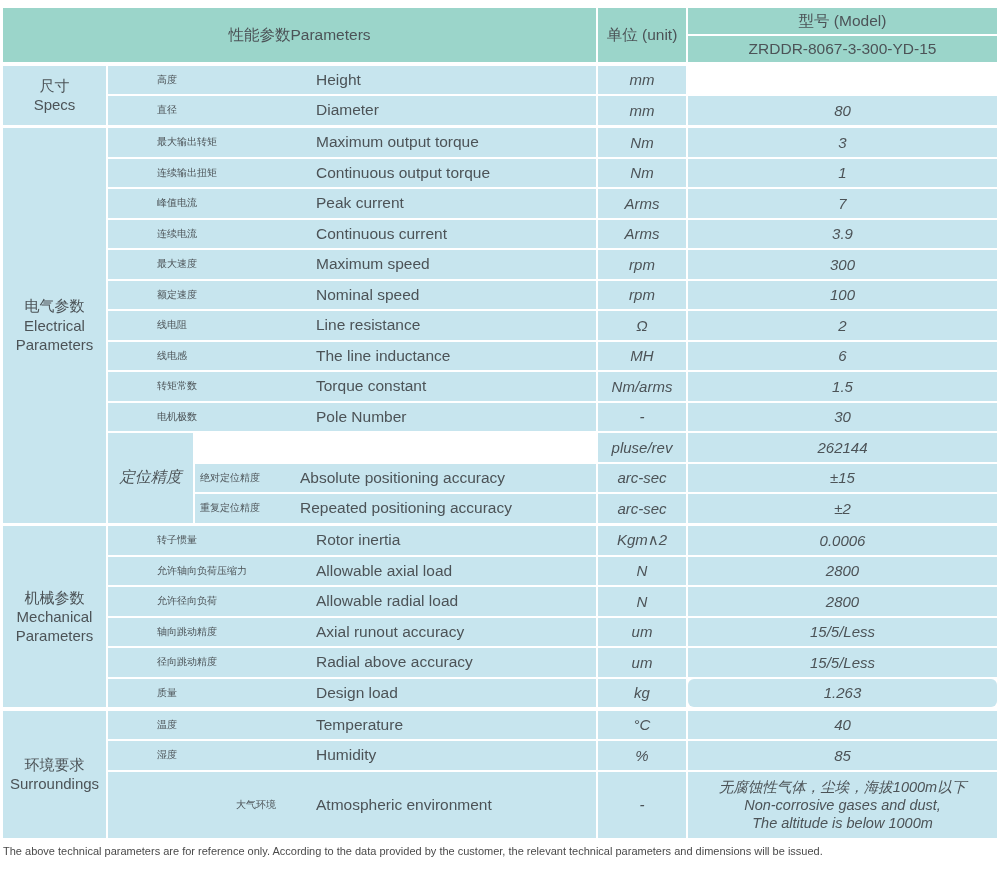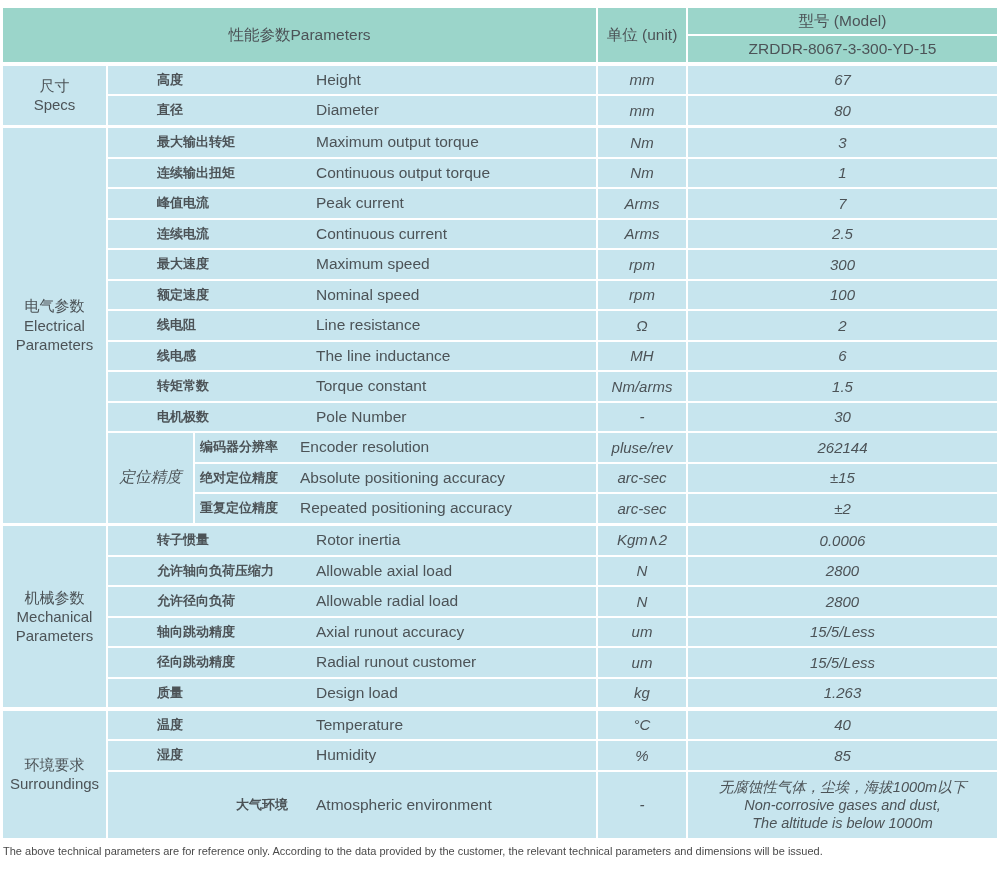--- a/index.html
+++ b/index.html
@@ -18,21 +18,21 @@
   .header-grid{grid-template-rows:26px 26px;}
   .hcell{background:var(--green);display:flex;align-items:center;justify-content:center;font-size:15.5px;}
   .hcell.params{grid-column:1/4;grid-row:1/3;}
   .hcell.unit{grid-column:4;grid-row:1/3;}
   .hcell.model-top{grid-column:5;grid-row:1;}
   .hcell.model-val{grid-column:5;grid-row:2;}
   .sec-grid{margin-top:3.5px;}
   .cell{background:var(--blue);}
   .section-cell{display:flex;flex-direction:column;align-items:center;justify-content:center;text-align:center;font-size:15px;line-height:1.28;padding:2px 1px;box-sizing:border-box;}
   .label-cell{position:relative;}
-  .lbl-cn{position:absolute;left:49px;top:50%;transform:translateY(-50%);font-size:13px;white-space:nowrap;font-weight:bold;}
+  .lbl-cn{position:absolute;left:49px;top:50%;transform:translateY(-50%);font-size:10px;white-space:nowrap;}
   .lbl-en{position:absolute;left:208px;top:50%;transform:translateY(-50%);font-size:15.5px;white-space:nowrap;}
   .label-cell.sub .lbl-cn{left:5px;}
   .label-cell.sub .lbl-en{left:105px;}
   .label-cell.tall .lbl-cn{left:128px;}
   .center-cell{display:flex;align-items:center;justify-content:center;font-size:15px;text-align:center;font-style:italic;}
   .subgroup-cell{font-size:15.5px;}
   .multiline{flex-direction:column;font-size:14.5px;line-height:18px;}
   .multiline span{display:block;}
   .notes{margin:6px 0 0 3px;font-size:11px;color:#4a4a4a;line-height:1.4;}
 </style>
@@ -50,21 +50,20 @@
       <div class="sec-grid" style="grid-template-rows: 28.5px 28.5px;">
         <div class="cell section-cell" style="grid-area: 1 / 1 / 3;">
           <span class="sec-cn">尺寸</span>
           <span class="sec-en">Specs</span>
         </div>
         <div class="cell label-cell" style="grid-area: 1 / 2 / auto / 4;">
           <span class="lbl-cn">高度</span>
           <span class="lbl-en">Height</span>
         </div>
         <div class="cell center-cell" style="grid-area: 1 / 4;">mm</div>
-        <div class="cell center-cell" style="grid-area: 1 / 5;">67</div>
         <div class="cell label-cell" style="grid-area: 2 / 2 / auto / 4;">
           <span class="lbl-cn">直径</span>
           <span class="lbl-en">Diameter</span>
         </div>
         <div class="cell center-cell" style="grid-area: 2 / 4;">mm</div>
         <div class="cell center-cell" style="grid-area: 2 / 5;">80</div>
       </div>
       <div class="sec-grid" style="grid-template-rows: 28.5px 28.5px 28.5px 28.5px 28.5px 28.5px 28.5px 28.5px 28.5px 28.5px 28.5px 28.5px 28.5px;">
         <div class="cell section-cell" style="grid-area: 1 / 1 / 14;">
           <span class="sec-cn">电气参数</span>
@@ -86,21 +85,21 @@
           <span class="lbl-cn">峰值电流</span>
           <span class="lbl-en">Peak current</span>
         </div>
         <div class="cell center-cell" style="grid-area: 3 / 4;">Arms</div>
         <div class="cell center-cell" style="grid-area: 3 / 5;">7</div>
         <div class="cell label-cell" style="grid-area: 4 / 2 / auto / 4;">
           <span class="lbl-cn">连续电流</span>
           <span class="lbl-en">Continuous current</span>
         </div>
         <div class="cell center-cell" style="grid-area: 4 / 4;">Arms</div>
-        <div class="cell center-cell" style="grid-area: 4 / 5;">2.5</div>
+        <div class="cell center-cell" style="grid-area: 4 / 5;">3.9</div>
         <div class="cell label-cell" style="grid-area: 5 / 2 / auto / 4;">
           <span class="lbl-cn">最大速度</span>
           <span class="lbl-en">Maximum speed</span>
         </div>
         <div class="cell center-cell" style="grid-area: 5 / 4;">rpm</div>
         <div class="cell center-cell" style="grid-area: 5 / 5;">300</div>
         <div class="cell label-cell" style="grid-area: 6 / 2 / auto / 4;">
           <span class="lbl-cn">额定速度</span>
           <span class="lbl-en">Nominal speed</span>
         </div>
@@ -124,24 +123,20 @@
         </div>
         <div class="cell center-cell" style="grid-area: 9 / 4;">Nm/arms</div>
         <div class="cell center-cell" style="grid-area: 9 / 5;">1.5</div>
         <div class="cell label-cell" style="grid-area: 10 / 2 / auto / 4;">
           <span class="lbl-cn">电机极数</span>
           <span class="lbl-en">Pole Number</span>
         </div>
         <div class="cell center-cell" style="grid-area: 10 / 4;">-</div>
         <div class="cell center-cell" style="grid-area: 10 / 5;">30</div>
         <div class="cell center-cell subgroup-cell" style="grid-area: 11 / 2 / 14;">定位精度</div>
-        <div class="cell label-cell sub" style="grid-area: 11 / 3;">
-          <span class="lbl-cn">编码器分辨率</span>
-          <span class="lbl-en">Encoder resolution</span>
-        </div>
         <div class="cell center-cell" style="grid-area: 11 / 4;">pluse/rev</div>
         <div class="cell center-cell" style="grid-area: 11 / 5;">262144</div>
         <div class="cell label-cell sub" style="grid-area: 12 / 3;">
           <span class="lbl-cn">绝对定位精度</span>
           <span class="lbl-en">Absolute positioning accuracy</span>
         </div>
         <div class="cell center-cell" style="grid-area: 12 / 4;">arc-sec</div>
         <div class="cell center-cell" style="grid-area: 12 / 5;">±15</div>
         <div class="cell label-cell sub" style="grid-area: 13 / 3;">
           <span class="lbl-cn">重复定位精度</span>
@@ -174,30 +169,30 @@
         <div class="cell center-cell" style="grid-area: 3 / 4;">N</div>
         <div class="cell center-cell" style="grid-area: 3 / 5;">2800</div>
         <div class="cell label-cell" style="grid-area: 4 / 2 / auto / 4;">
           <span class="lbl-cn">轴向跳动精度</span>
           <span class="lbl-en">Axial runout accuracy</span>
         </div>
         <div class="cell center-cell" style="grid-area: 4 / 4;">um</div>
         <div class="cell center-cell" style="grid-area: 4 / 5;">15/5/Less</div>
         <div class="cell label-cell" style="grid-area: 5 / 2 / auto / 4;">
           <span class="lbl-cn">径向跳动精度</span>
-          <span class="lbl-en">Radial runout customer</span>
+          <span class="lbl-en">Radial above accuracy</span>
         </div>
         <div class="cell center-cell" style="grid-area: 5 / 4;">um</div>
         <div class="cell center-cell" style="grid-area: 5 / 5;">15/5/Less</div>
         <div class="cell label-cell" style="grid-area: 6 / 2 / auto / 4;">
           <span class="lbl-cn">质量</span>
           <span class="lbl-en">Design load</span>
         </div>
         <div class="cell center-cell" style="grid-area: 6 / 4;">kg</div>
-        <div class="cell center-cell" style="grid-area: 6 / 5;">1.263</div>
+        <div class="cell center-cell" style="grid-area: 6 / 5; border-radius: 6px;">1.263</div>
       </div>
       <div class="sec-grid" style="grid-template-rows: 28.5px 28.5px 66px;">
         <div class="cell section-cell" style="grid-area: 1 / 1 / 4;">
           <span class="sec-cn">环境要求</span>
           <span class="sec-en">Surroundings</span>
         </div>
         <div class="cell label-cell" style="grid-area: 1 / 2 / auto / 4;">
           <span class="lbl-cn">温度</span>
           <span class="lbl-en">Temperature</span>
         </div>

